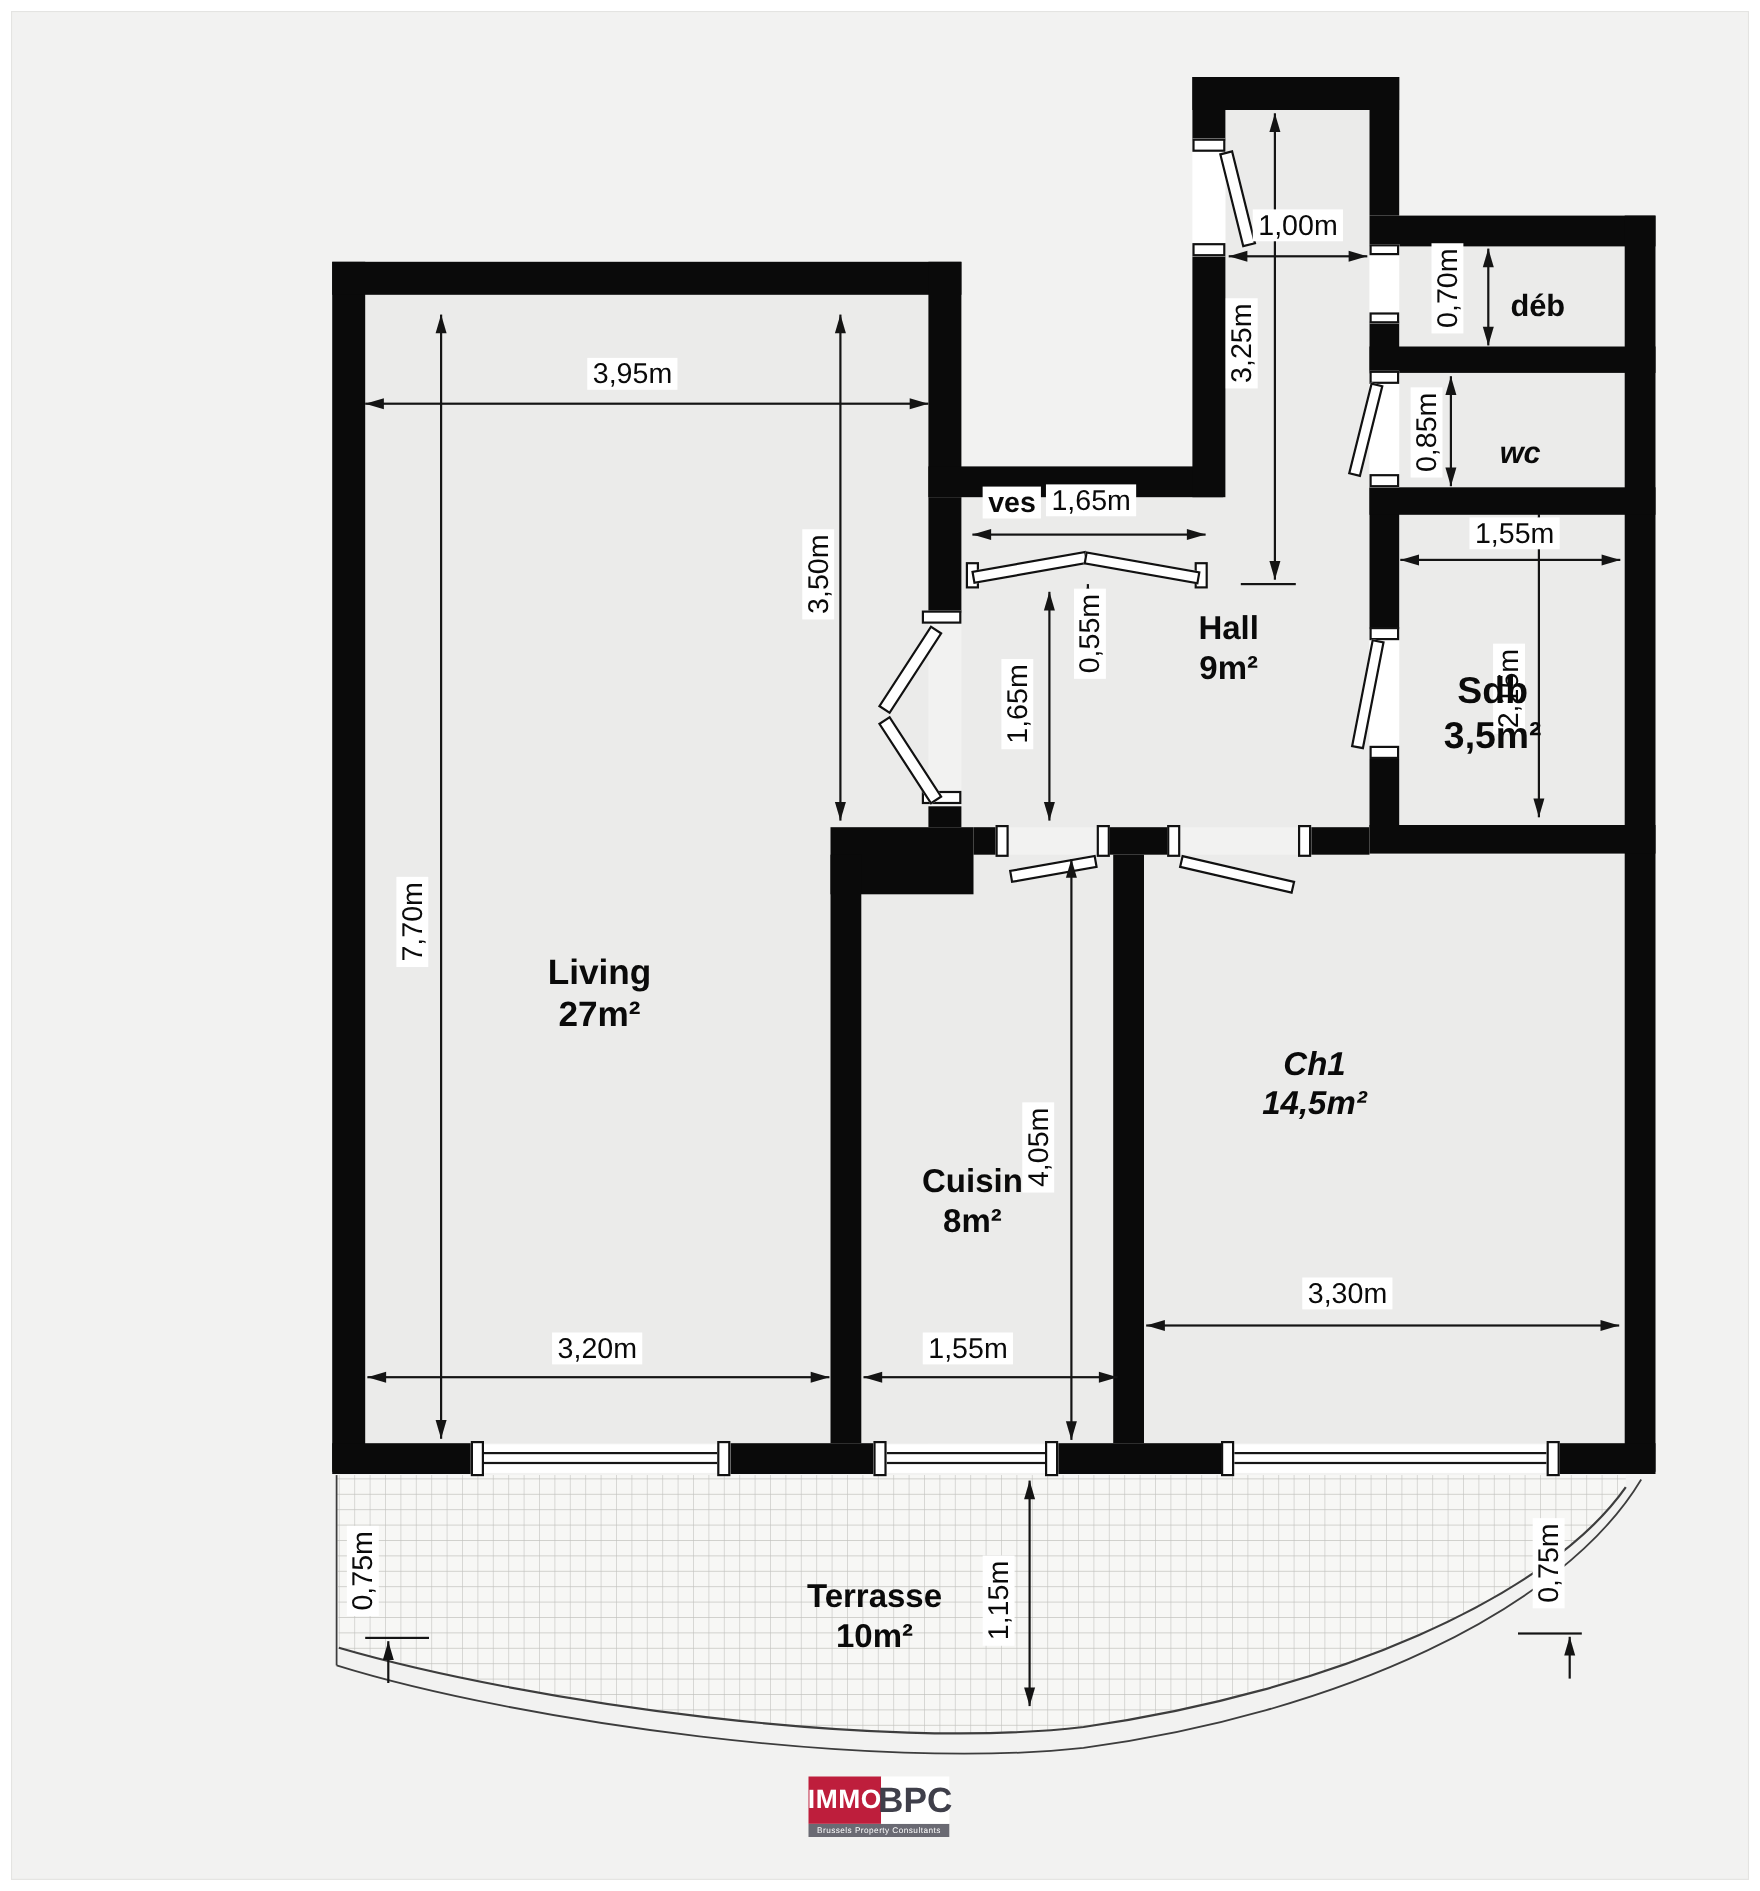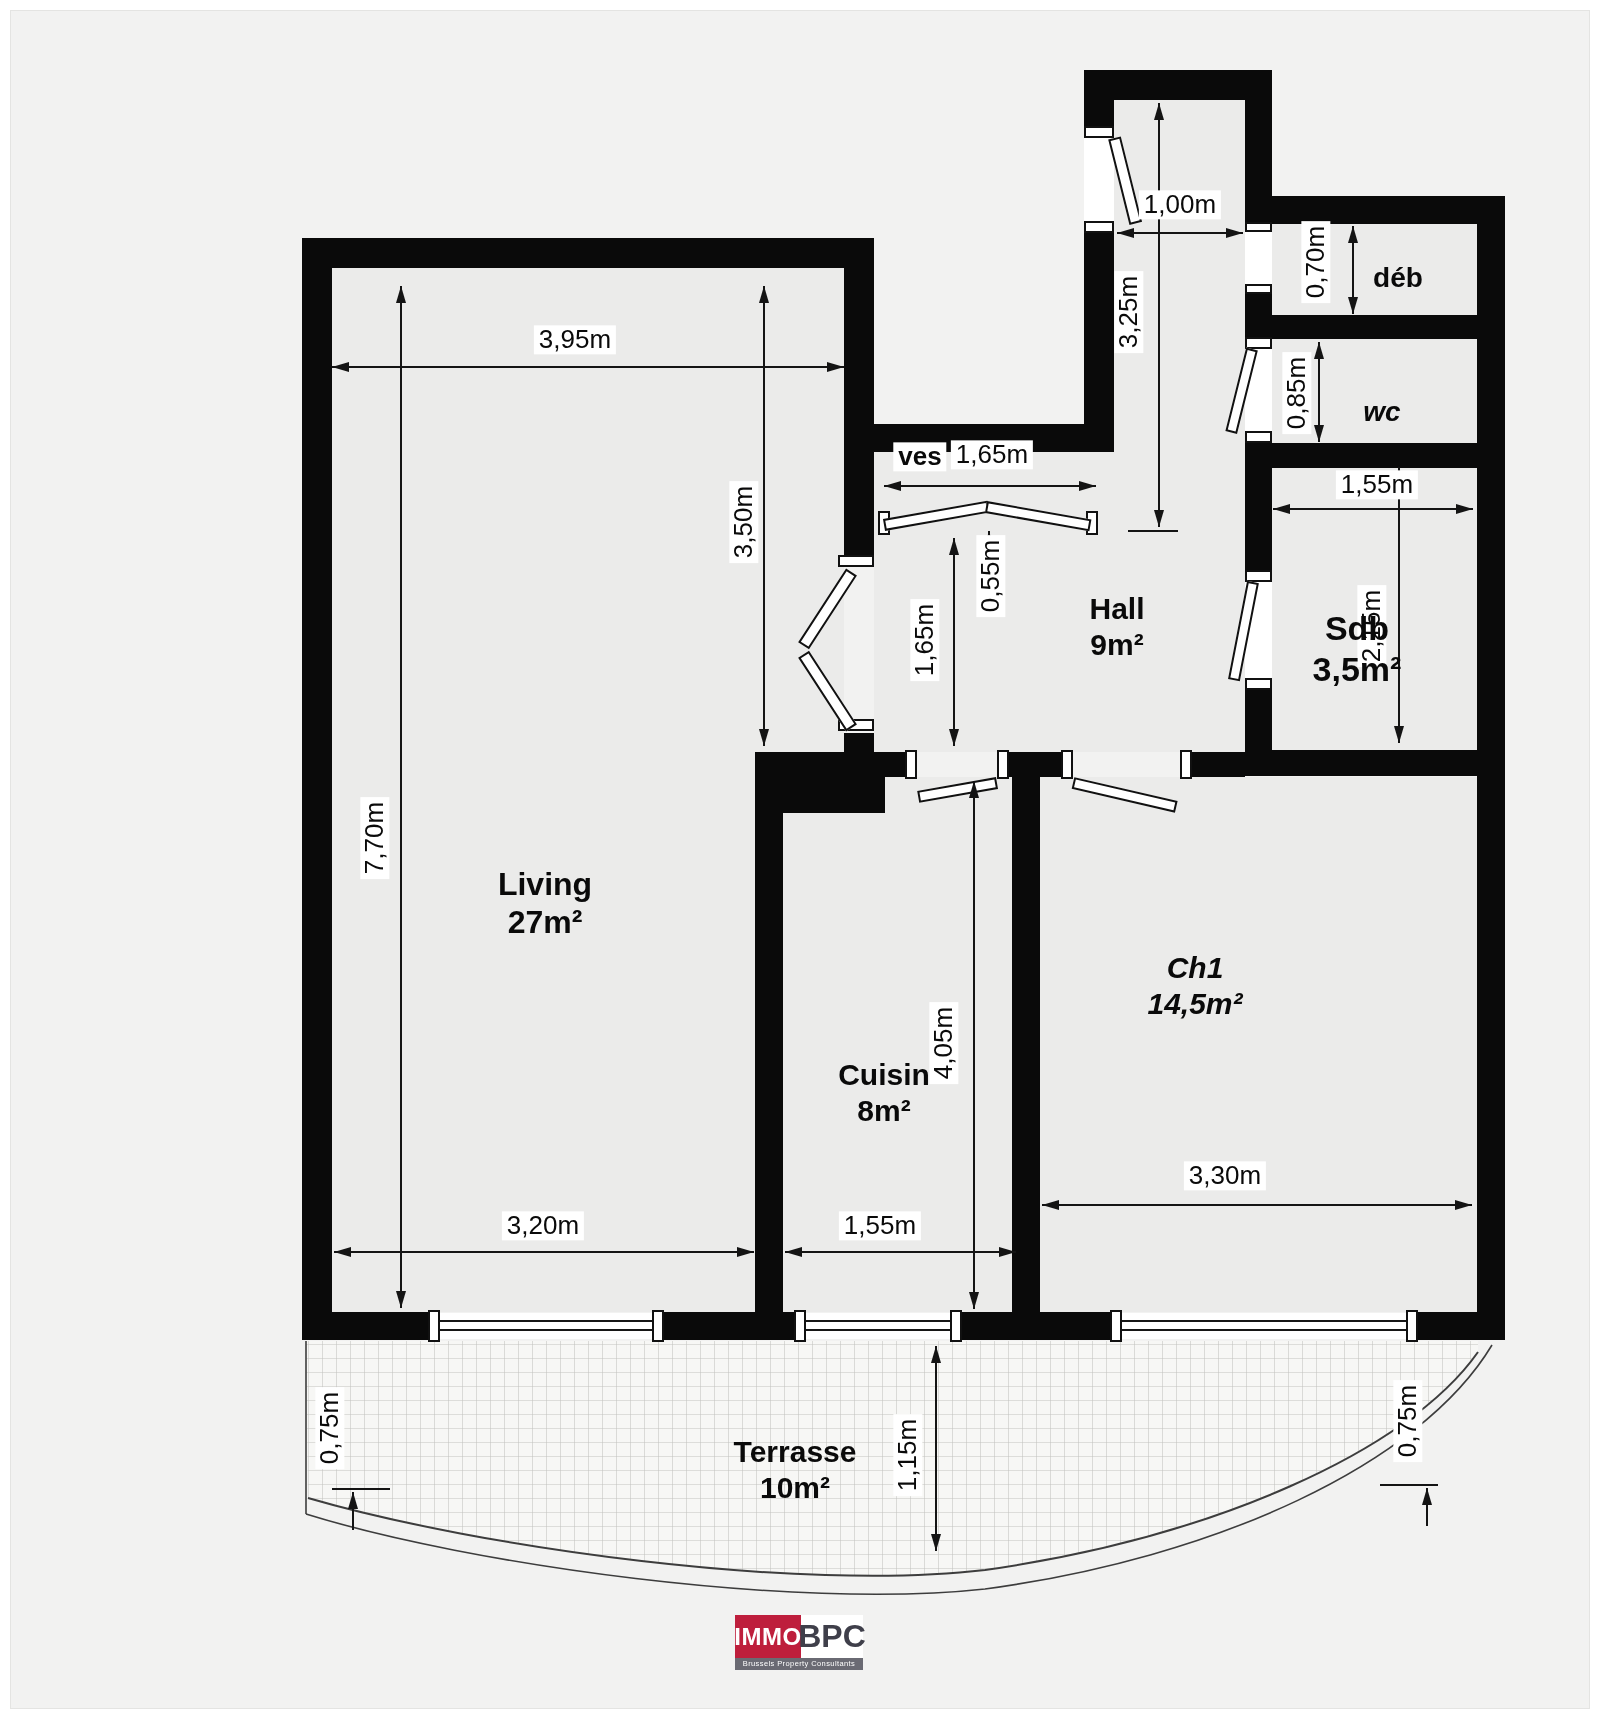--- a/index.html
+++ b/index.html
@@ -200,21 +200,21 @@
     <div>27m²</div>
   </div>
   <div class="room" style="left:884px;top:1093px;">
     <div>Cuisin</div>
     <div>8m²</div>
   </div>
   <div class="room" style="left:1195px;top:986px;font-style:italic;">
     <div>Ch1</div>
     <div>14,5m²</div>
   </div>
-  <div class="room" style="left:1117px;top:627px;">
+  <div class="room" style="left:1117px;top:590px;">
     <div>Hall</div>
     <div>9m²</div>
   </div>
   <div class="room" style="left:1357px;top:649px;font-size:34px;">
     <div>Sdb</div>
     <div>3,5m²</div>
   </div>
   <div class="room" style="left:1382px;top:412px;font-size:28px;font-style:italic;">
     <div>wc</div>
   </div>

